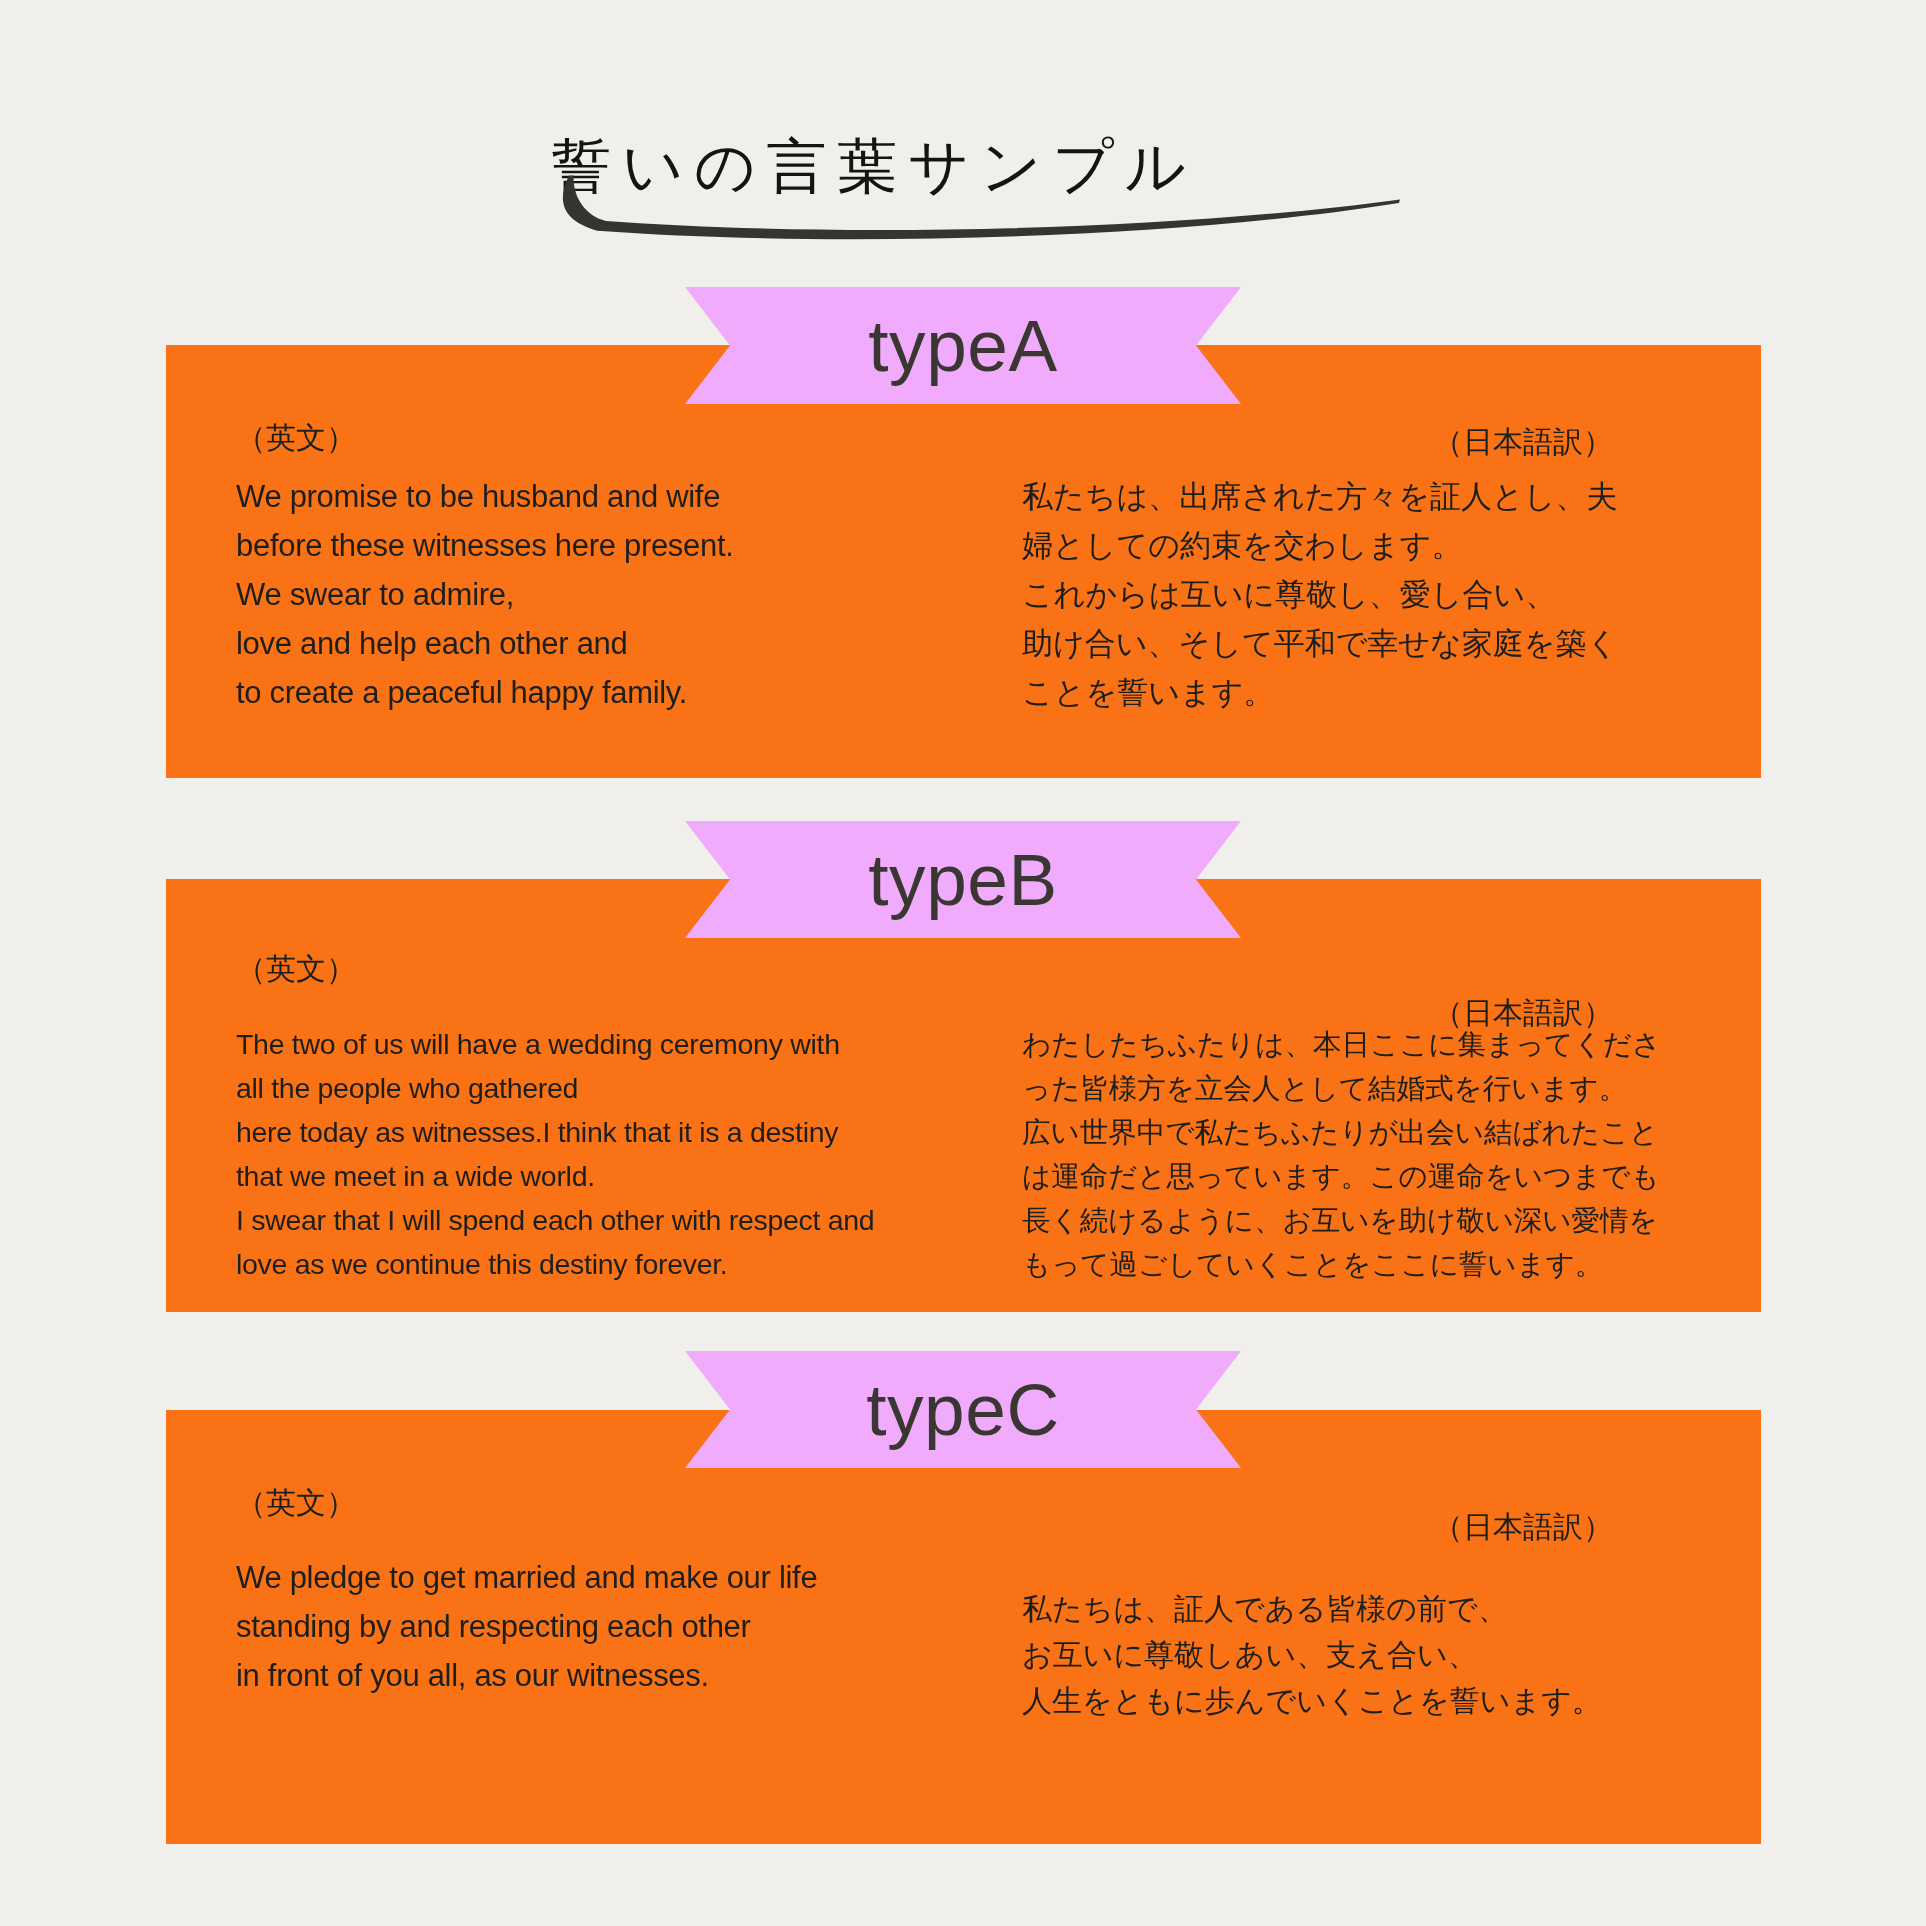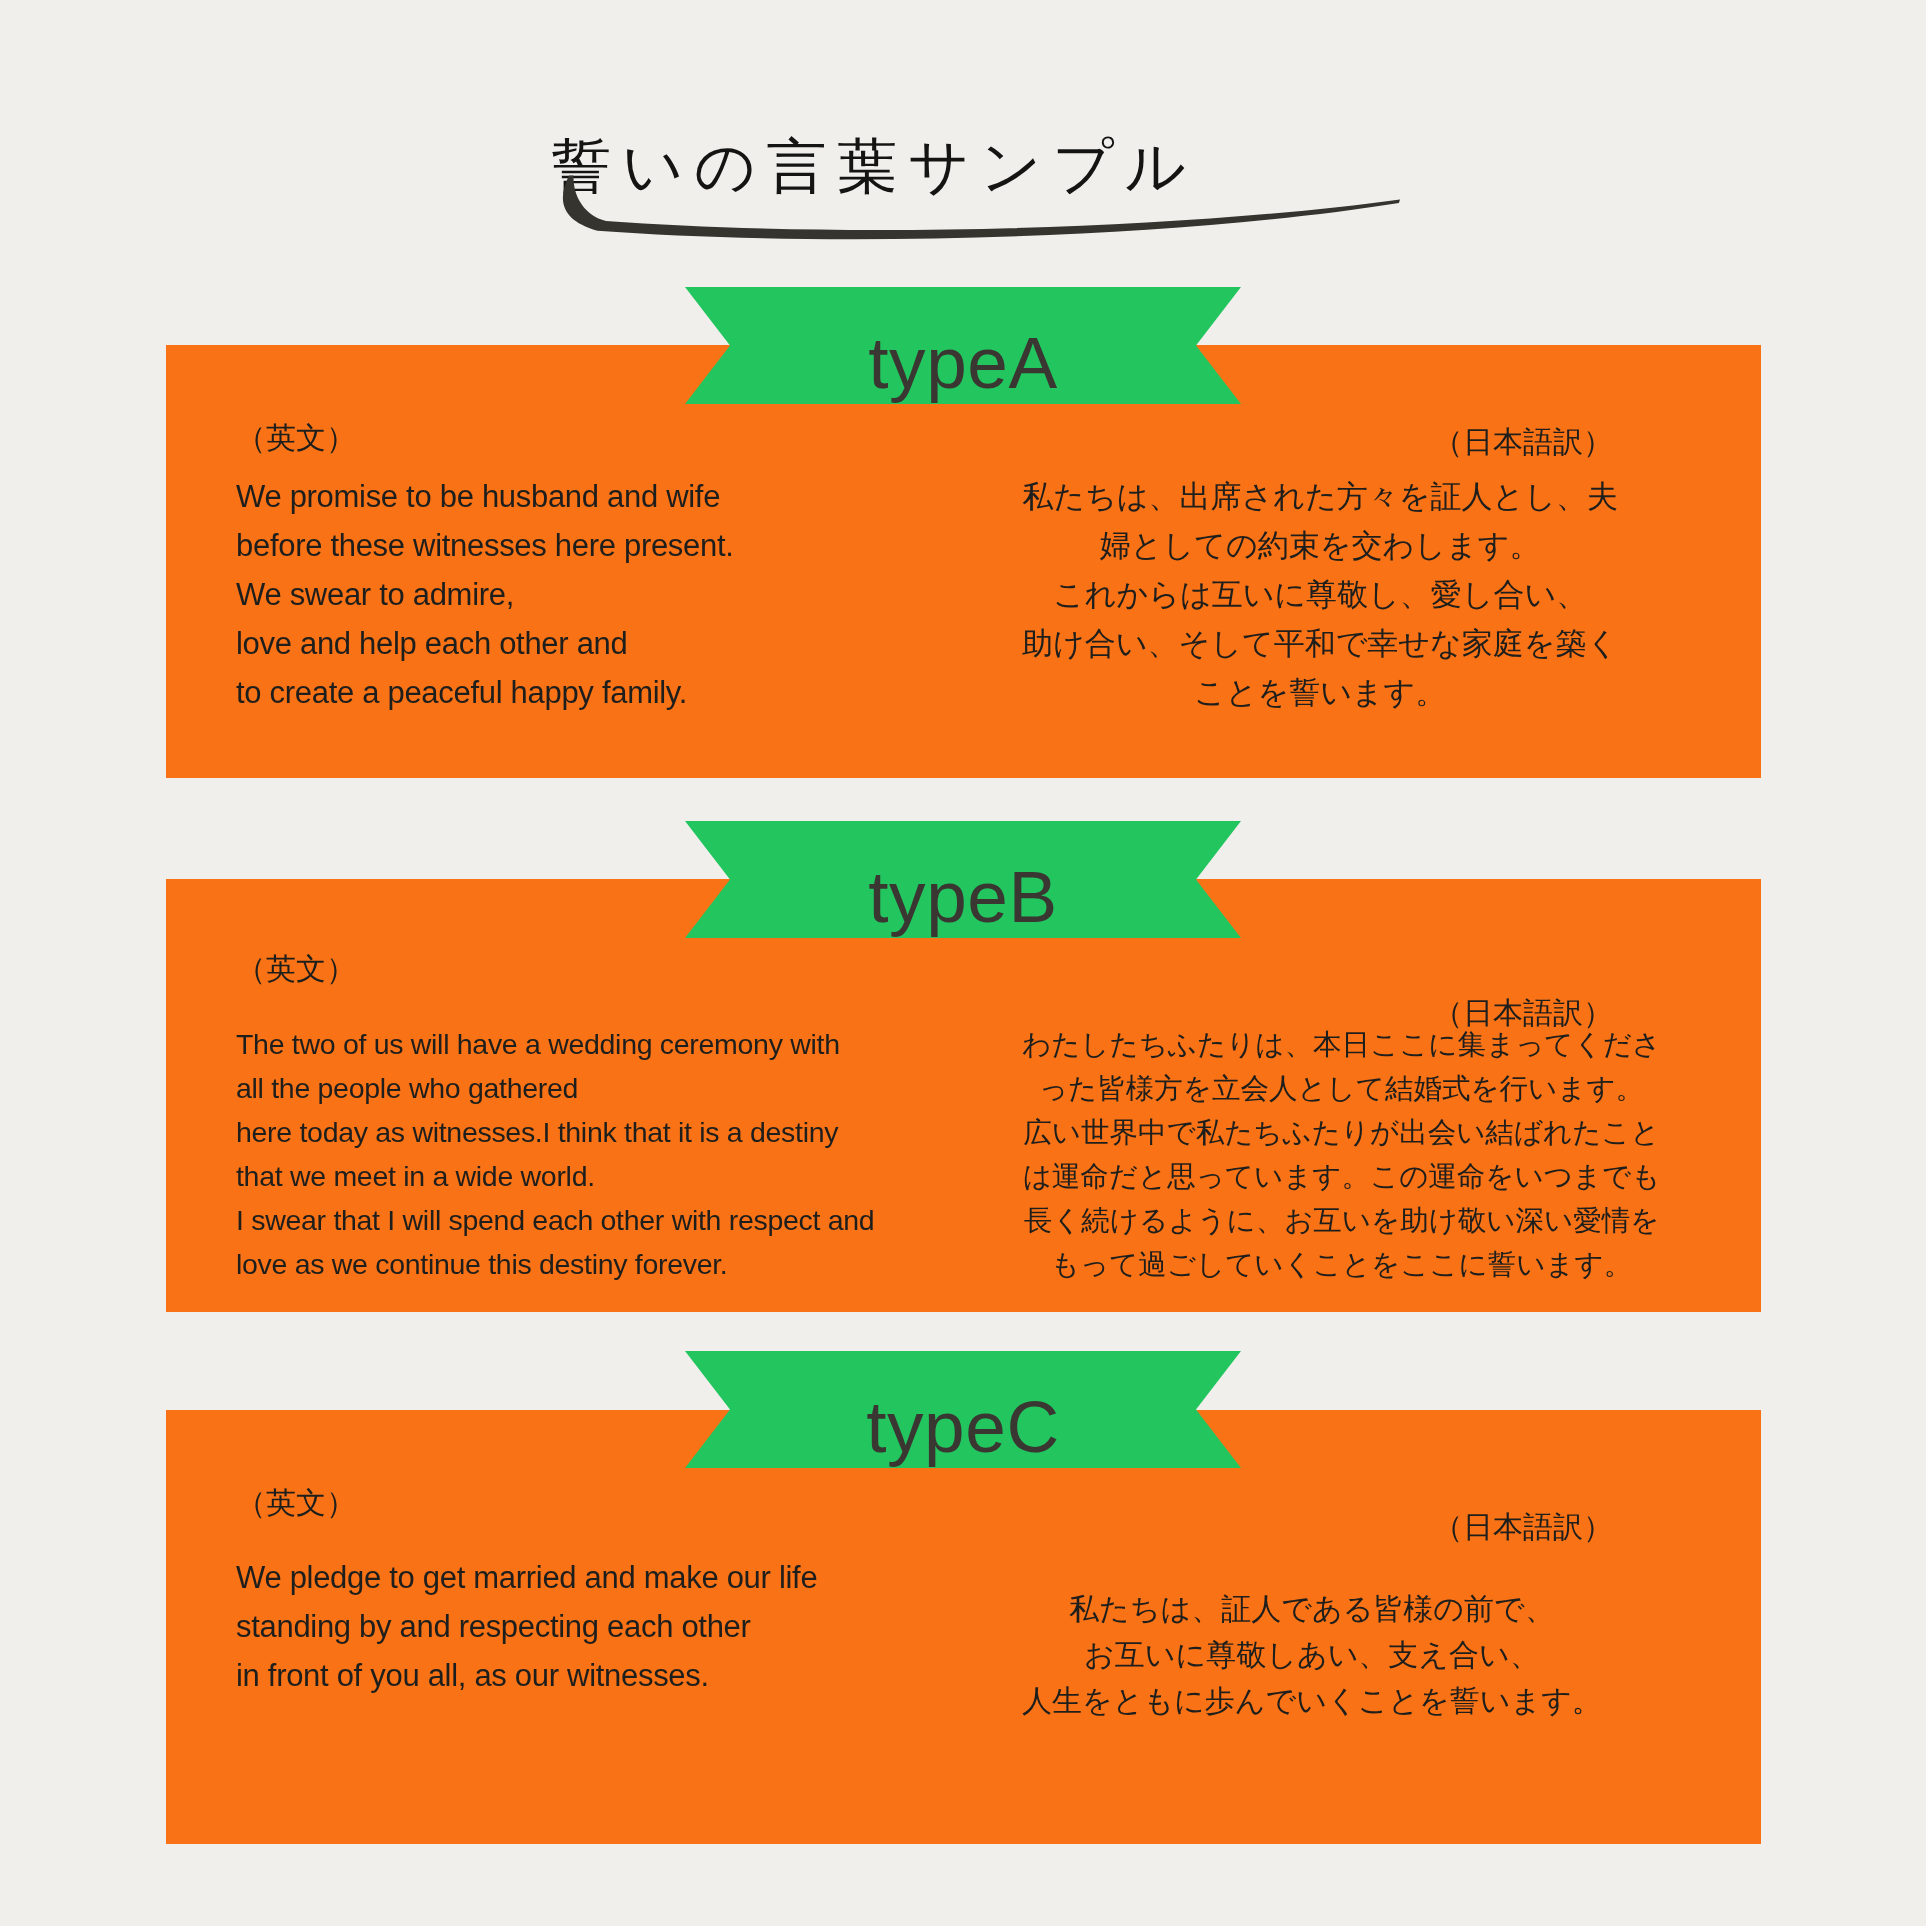--- a/index.html
+++ b/index.html
@@ -34,23 +34,23 @@
     background:#f97316;
   }
   .card-a{top:345px;height:433px;}
   .card-b{top:879px;height:433px;}
   .card-c{top:1410px;height:434px;}
 
   
   .ribbon{
     position:absolute;
     left:685px;width:556px;height:117px;
-    background:#22c55e;
+    background:#f0abfc;
     clip-path:polygon(0 0,100% 0,calc(100% - 45px) 50%,100% 100%,0 100%,45px 50%);
-    display:flex;align-items:flex-end;justify-content:center;
+    display:flex;align-items:center;justify-content:center;
   }
   .ribbon-a{top:287px;}
   .ribbon-b{top:821px;}
   .ribbon-c{top:1351px;}
   .ribbon-label{
     font-size:73px;
     color:#3a3733;
     letter-spacing:0.6px;
   }
 
@@ -69,21 +69,21 @@
   .card-b .label-ja{top:114px;}
   .card-c .label-en{top:73px;}
   .card-c .label-ja{top:97px;}
 
   .vow{
     position:absolute;
     color:#1e1e1c;
     white-space:pre;
   }
   .vow-en{left:70px;letter-spacing:-0.3px;}
-  .vow-ja{left:856px;text-align:center;}
+  .vow-ja{left:856px;}
   .card-a .vow-en,
   .card-a .vow-ja{top:120px;font-size:31px;line-height:49px;margin-top:7px;}
   .card-b .vow-en,
   .card-b .vow-ja{top:143px;font-size:28.5px;line-height:44px;}
   .card-c .vow-en{top:143px;font-size:31px;line-height:49px;}
   .card-c .vow-ja{top:148px;font-size:30px;line-height:46px;margin-top:28px;}
 </style>
 </head>
 <body>
 

